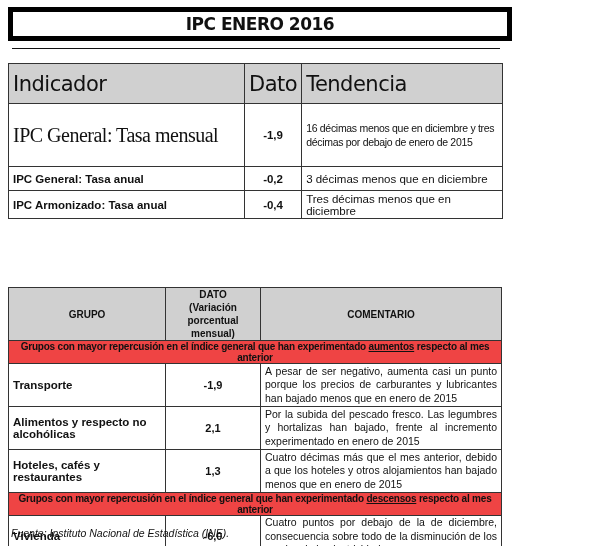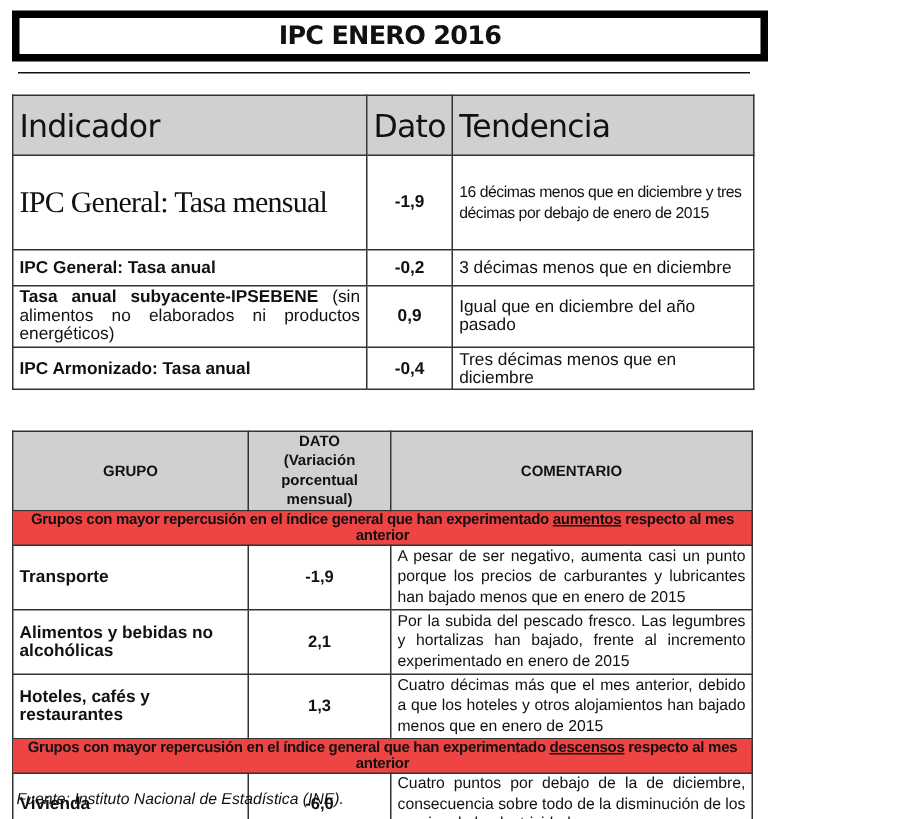--- a/index.html
+++ b/index.html
@@ -57,25 +57,20 @@
   <tr class="big">
     <td class="c1">IPC General: Tasa mensual</td>
     <td class="c2 val">-1,9</td>
     <td class="trend tight">16 décimas menos que en diciembre y tres décimas por debajo de enero de 2015</td>
   </tr>
   <tr class="r2">
     <td class="c1 small-ind">IPC General: Tasa anual</td>
     <td class="c2 val">-0,2</td>
     <td class="trend">3 décimas menos que en diciembre</td>
   </tr>
-  <tr class="r3">
-    <td class="c1 small-ind"><span>Tasa anual subyacente-IPSEBENE</span> <span class="nb">(sin alimentos no elaborados ni productos energéticos)</span></td>
-    <td class="c2 val">0,9</td>
-    <td class="trend">Igual que en diciembre del año pasado</td>
-  </tr>
   <tr class="r4">
     <td class="c1 small-ind">IPC Armonizado: Tasa anual</td>
     <td class="c2 val">-0,4</td>
     <td class="trend">Tres décimas menos que en diciembre</td>
   </tr>
 </tbody>
   </table>
 
 <table id="t2">
   <tbody>
@@ -86,21 +81,21 @@
   </tr>
   <tr class="sec">
     <td colspan="3"><span>Grupos con mayor repercusión en el índice general que han experimentado </span><u>aumentos</u><span> respecto al mes anterior</span></td>
   </tr>
   <tr class="row h3">
     <td class="g">Transporte</td>
     <td class="d">-1,9</td>
     <td class="cm">A pesar de ser negativo, aumenta casi un punto porque los precios de carburantes y lubricantes han bajado menos que en enero de 2015</td>
   </tr>
   <tr class="row h3">
-    <td class="g">Alimentos y bebidas no alcohólicas</td>
+    <td class="g">Alimentos y respecto no alcohólicas</td>
     <td class="d">2,1</td>
     <td class="cm">Por la subida del pescado fresco. Las legumbres y hortalizas han bajado, frente al incremento experimentado en enero de 2015</td>
   </tr>
   <tr class="row h3">
     <td class="g">Hoteles, cafés y restaurantes</td>
     <td class="d">1,3</td>
     <td class="cm">Cuatro décimas más que el mes anterior, debido a que los hoteles y otros alojamientos han bajado menos que en enero de 2015</td>
   </tr>
   <tr class="sec">
     <td colspan="3"><span>Grupos con mayor repercusión en el índice general que han experimentado </span><u>descensos</u><span> respecto al mes anterior</span></td>

